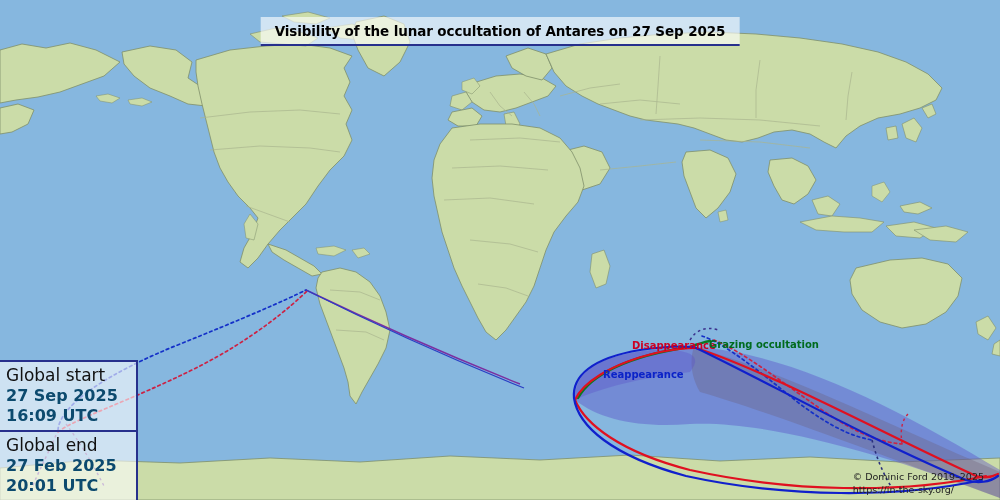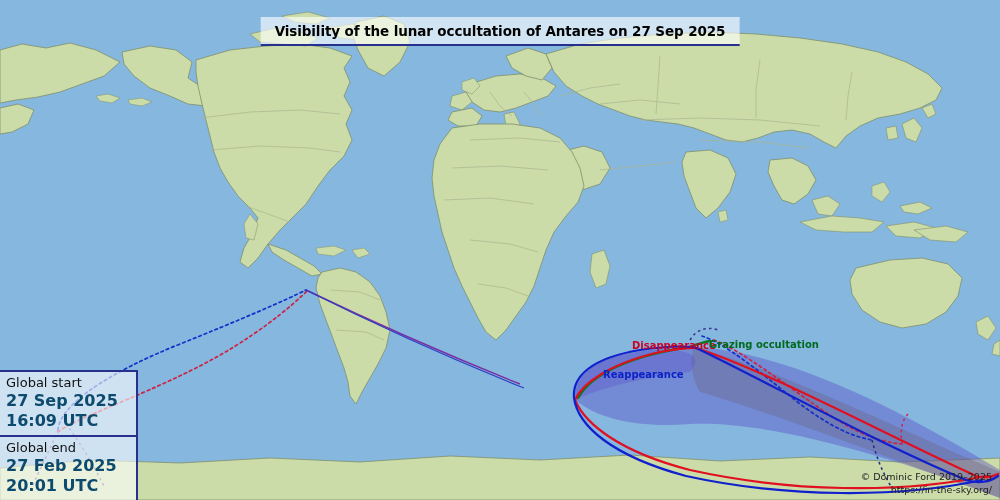--- a/index.html
+++ b/index.html
@@ -38,30 +38,30 @@
     width:138px;
   }
   .legend-box{
     background:rgba(255,255,255,0.60);
     border-top:2px solid #27308c;
     border-right:2px solid #27308c;
     padding:3px 6px 4px 6px;
     box-sizing:border-box;
   }
   .legend-box .lbl{
-    font-size:13px;color:#111;line-height:1.25;
+    font-size:17px;color:#111;line-height:1.25;
   }
   .legend-box .val{
     font-size:16px;font-weight:bold;color:#0c4a6e;line-height:1.25;
   }
 
   
   #credit{
-    position:absolute;right:8px;bottom:3px;z-index:40;
-    text-align:right;line-height:1.35;
+    position:absolute;right:16px;bottom:3px;z-index:40;
+    text-align:left;line-height:1.35;
   }
   #credit div{font-size:9.5px;color:#222;}
 
   
   .map-label{
     position:absolute;z-index:35;
     font-size:10px;font-weight:bold;white-space:nowrap;
   }
   #label-disappearance{left:632px;top:340px;color:#cc0022;}
   #label-grazing{left:709px;top:339px;color:#006b1e;}

